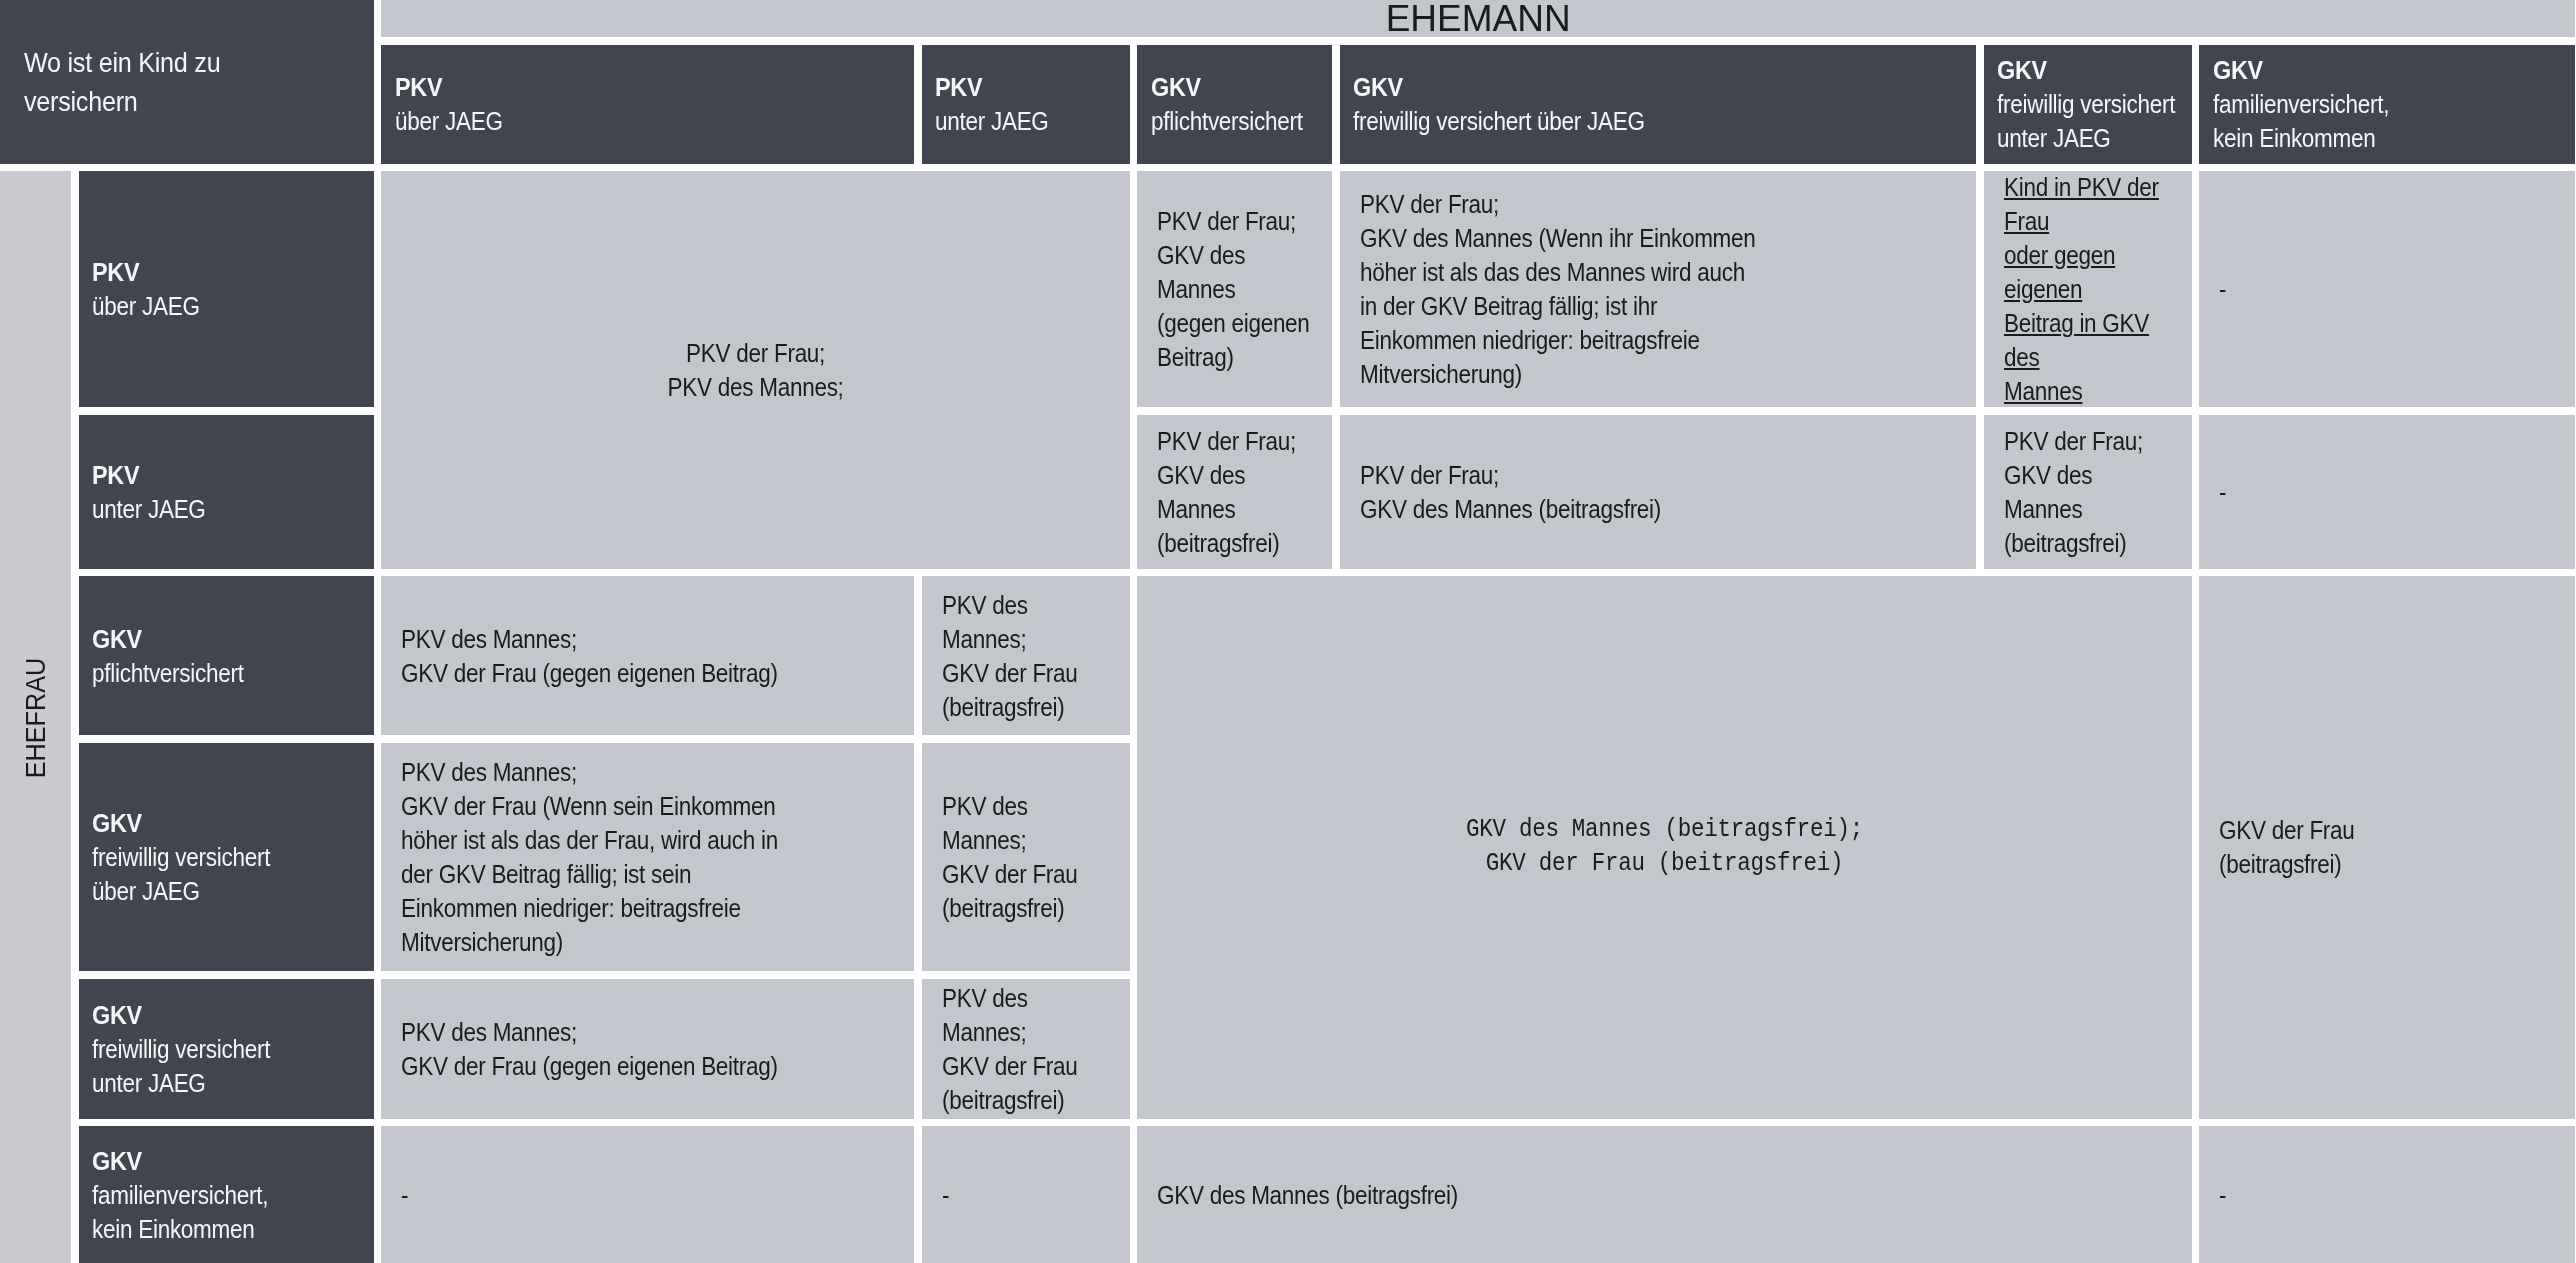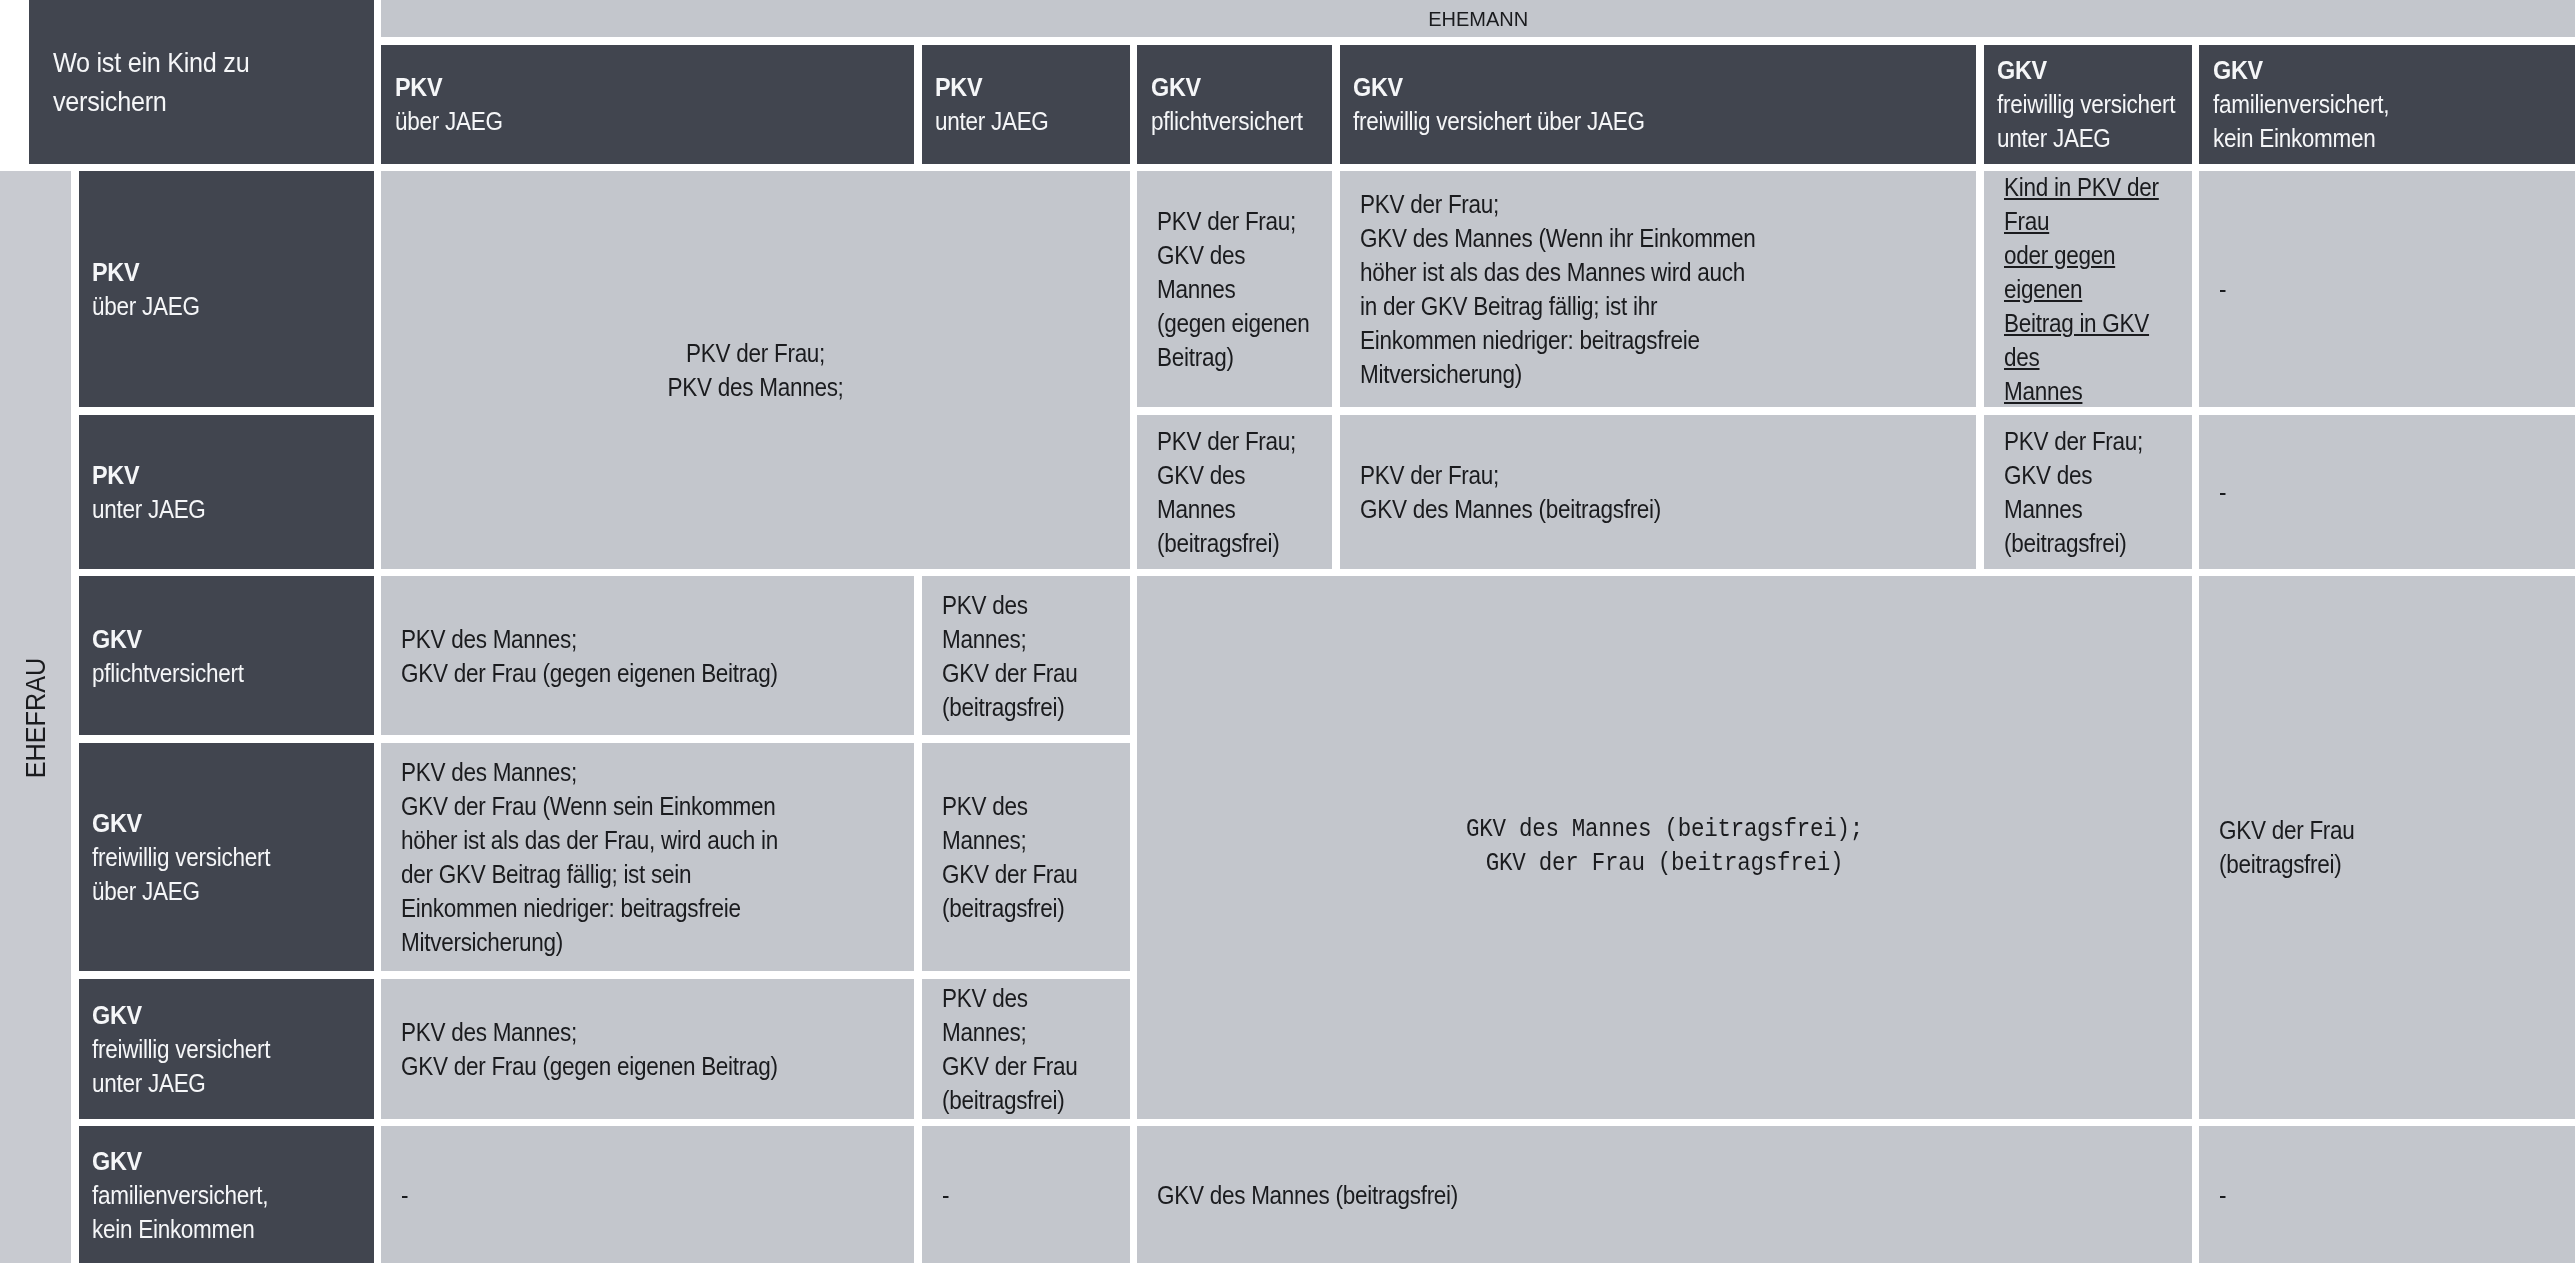--- a/index.html
+++ b/index.html
@@ -26,33 +26,33 @@
     white-space:pre-line;
   }
   .center .txt{text-align:center;}
   
   .corner{padding:0 23.5px;}
   .corner .txt{font-size:28px;line-height:39px;}
   .hcell{padding:0 13.4px;}
   .hcell .tag{display:block;font-weight:bold;font-size:26px;}
   .hcell .sub{display:block;white-space:pre-line;}
   .band{display:flex;align-items:center;justify-content:center;}
-  .band .txt{font-size:20px;width:auto;transform:none;letter-spacing:0;text-align:right;}
+  .band .txt{font-size:37px;width:auto;transform:none;letter-spacing:0;text-align:right;}
   
   .bcell{padding:0 20px;}
   
   .vaxis{display:flex;align-items:center;justify-content:center;padding:0;}
   .vaxis .txt{
     transform:rotate(-90deg) scaleX(0.9);
     transform-origin:50% 50%;
     width:auto;white-space:nowrap;
     font-size:28px;letter-spacing:0;
   }
   
-  .corner      {grid-column:1 / span 2; grid-row:1 / span 2;margin-left:29px;}
+  .corner      {grid-column:1 / span 2; grid-row:1 / span 2;}
   .band        {grid-column:3 / span 6; grid-row:1;}
   .ch1{grid-column:3;grid-row:2;} .ch2{grid-column:4;grid-row:2;}
   .ch3{grid-column:5;grid-row:2;} .ch4{grid-column:6;grid-row:2;}
   .ch5{grid-column:7;grid-row:2;} .ch6{grid-column:8;grid-row:2;}
   .vaxis       {grid-column:1; grid-row:3 / span 6;}
   .rh1{grid-column:2;grid-row:3;} .rh2{grid-column:2;grid-row:4;}
   .rh3{grid-column:2;grid-row:5;} .rh4{grid-column:2;grid-row:6;}
   .rh5{grid-column:2;grid-row:7;} .rh6{grid-column:2;grid-row:8;}
   .mergedA{grid-column:3 / span 2; grid-row:3 / span 2;}
   .c-r1c3{grid-column:5;grid-row:3;} .c-r1c4{grid-column:6;grid-row:3;}

